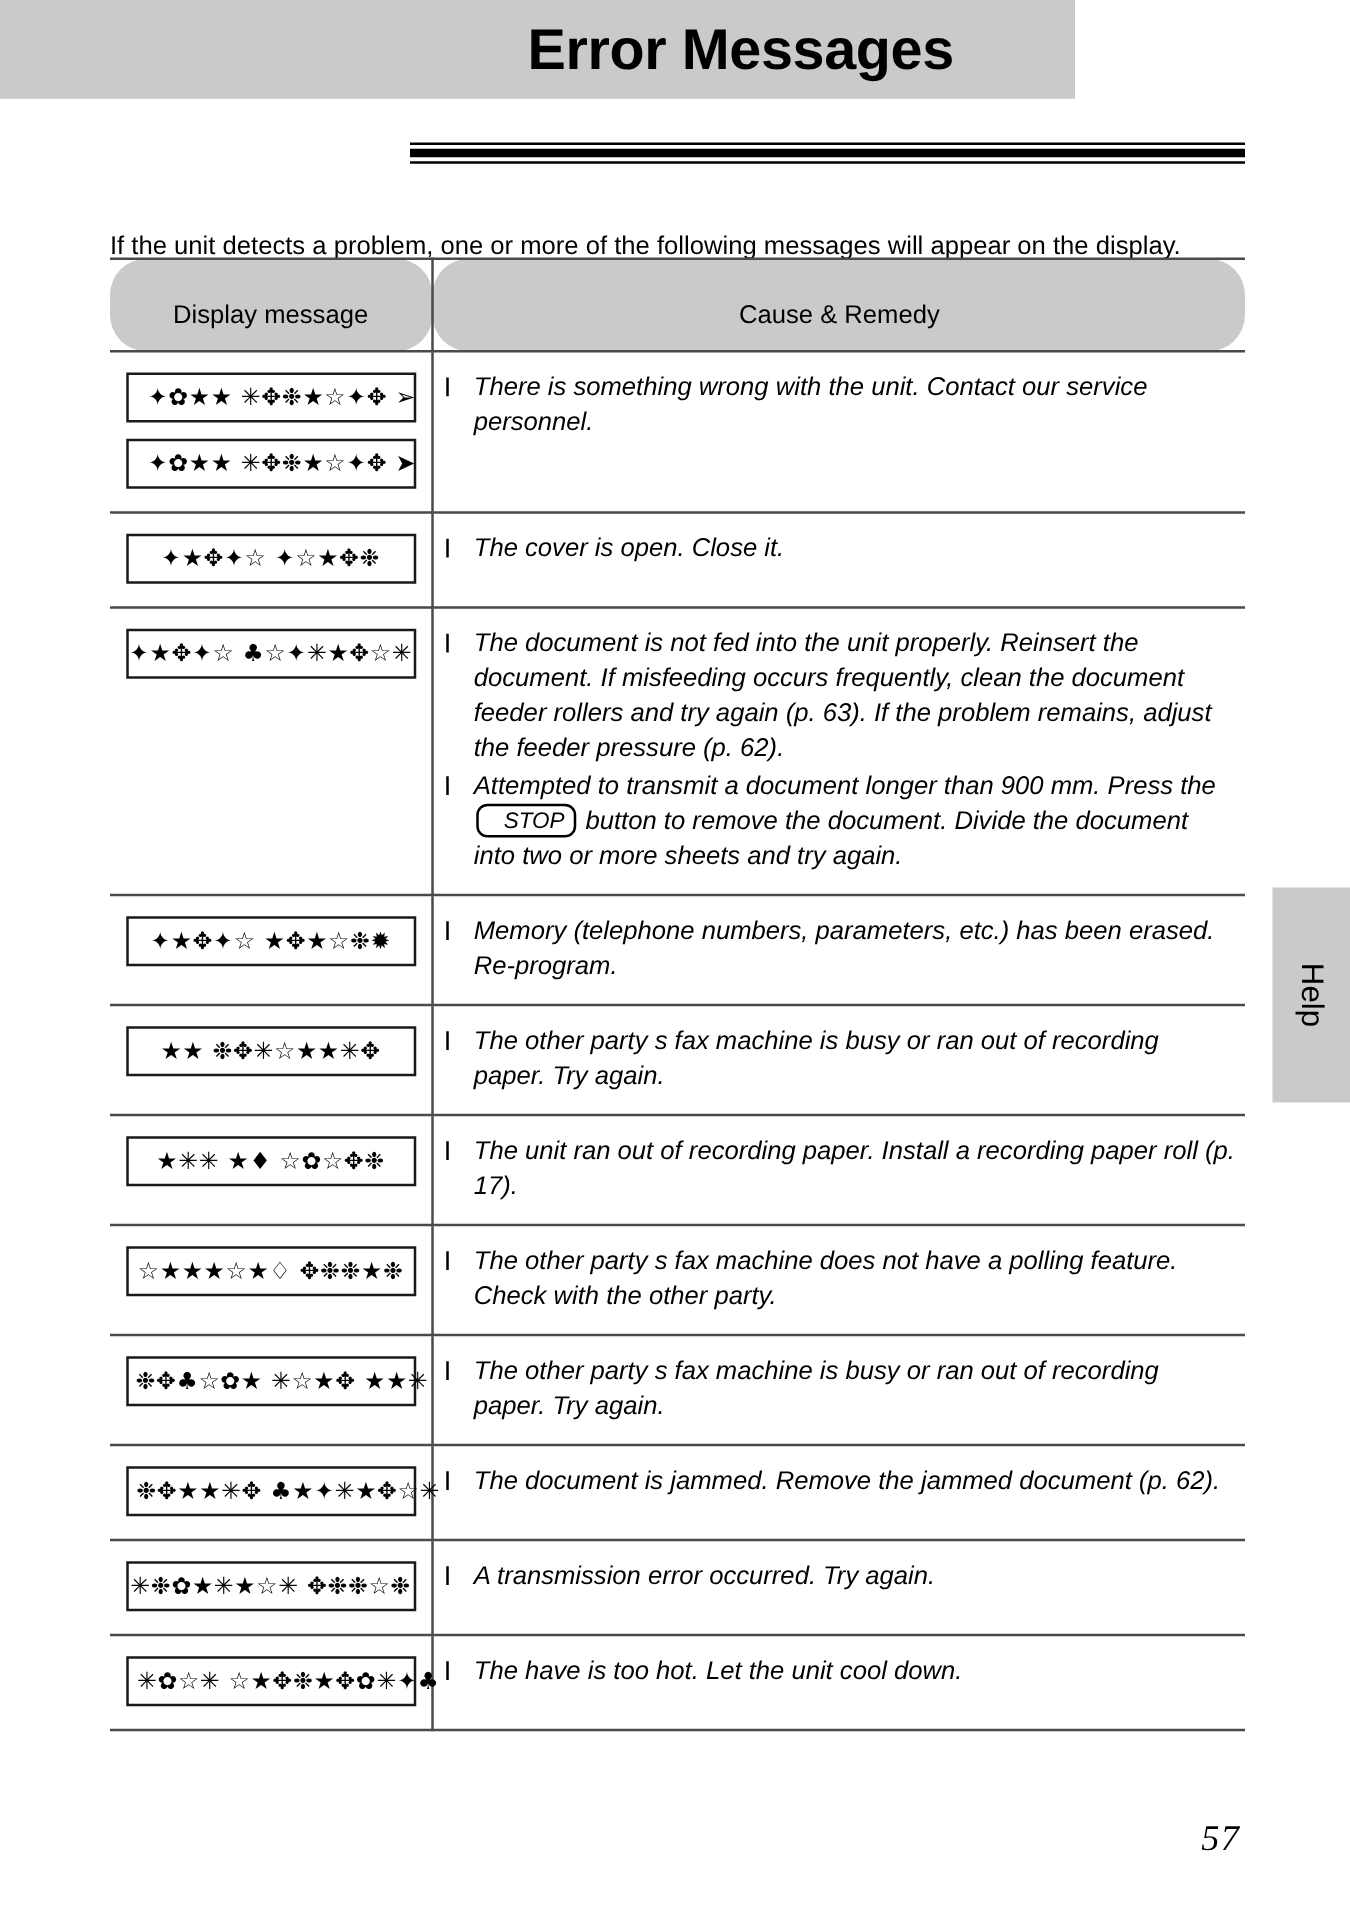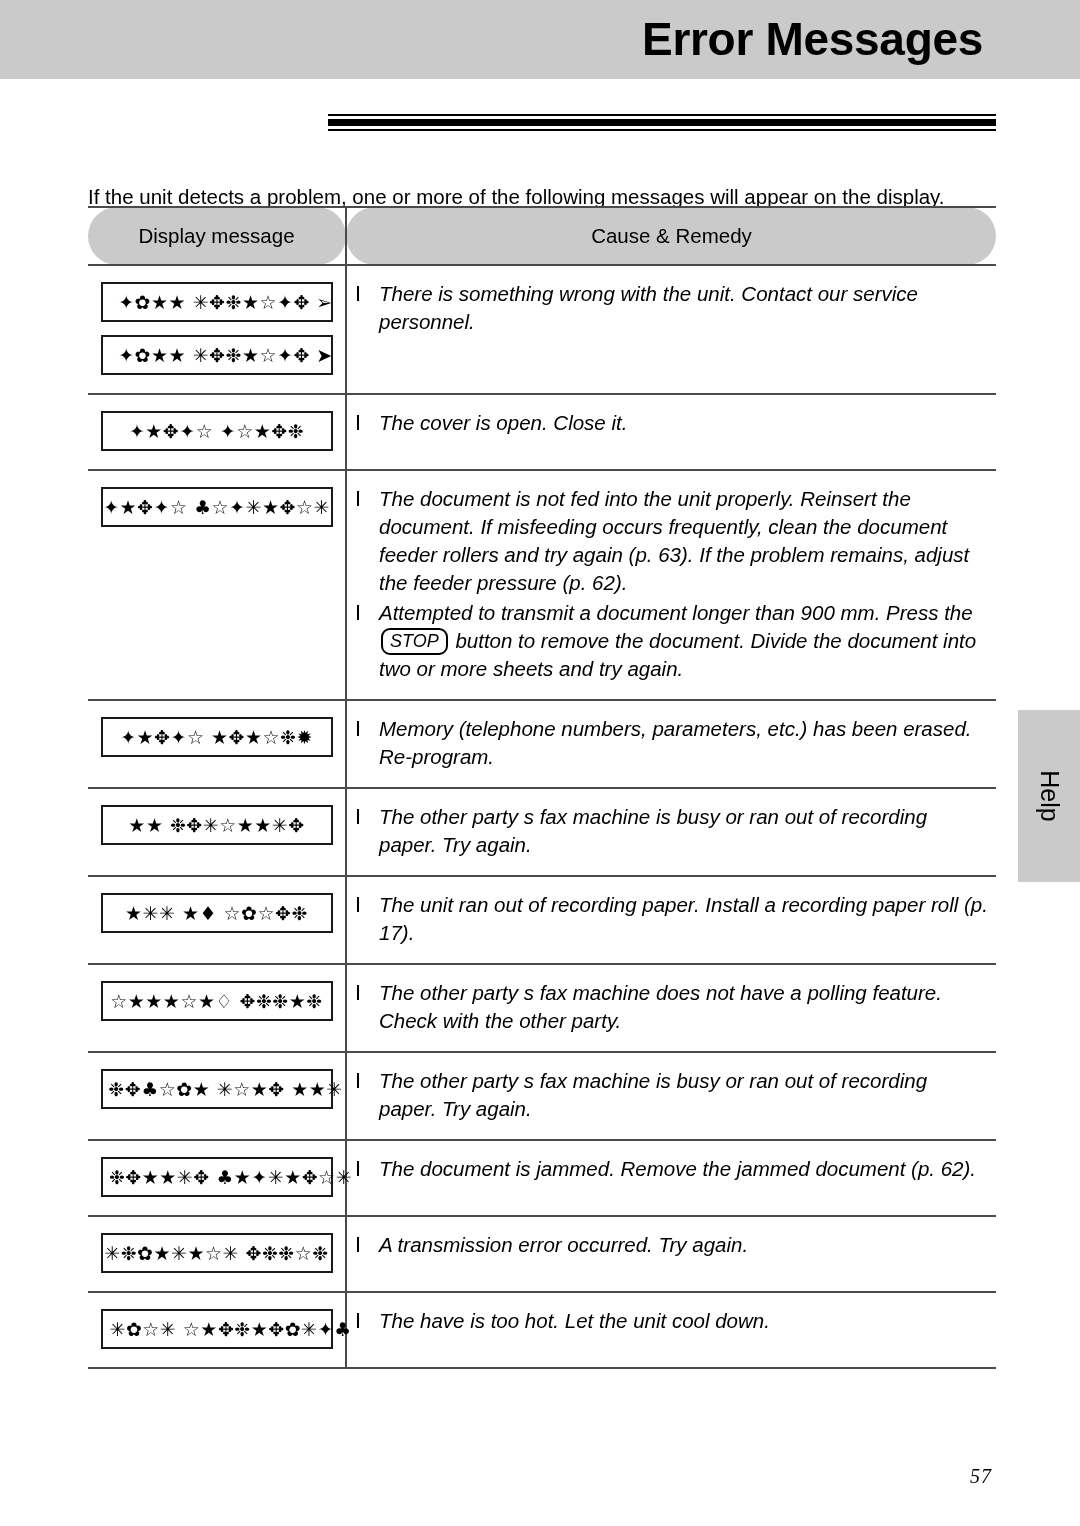--- a/index.html
+++ b/index.html
@@ -14,21 +14,21 @@
     font-family: "Liberation Sans", sans-serif;
     color: #000000;
     overflow: hidden;
   }
 
   
   .title-band {
     position: absolute;
     left: 0;
     top: 0;
-    width: 1080px;
+    width: 860px;
     height: 79px;
     background: #cacaca;
   }
   .title-band .page-title {
     position: absolute;
     right: 97px;
     top: 50%;
     transform: translateY(-52%);
     font-size: 46px;
     font-weight: bold;
@@ -84,21 +84,21 @@
   }
   .err-table col.c1 { width: 258px; }
   .err-table col.c2 { width: 650px; }
 
   .err-table thead th {
     background: #cacaca;
     border-bottom: 2px solid #4a4a4a;
     border-top: 2px solid #4a4a4a;
     font-size: 20.5px;
     font-weight: normal;
-    padding: 14px 0 14px 0;
+    padding: 30px 0 14px 0;
     height: 28px;
     vertical-align: middle;
     border-radius: 29px;
   }
   .err-table thead th.c1h { border-right: 2px solid #4a4a4a; }
 
   .err-table tbody td {
     border-bottom: 2px solid #4a4a4a;
     vertical-align: top;
     padding: 0;
@@ -157,21 +157,21 @@
     left: 10px;
     top: 6px;
     width: 2px;
     height: 15px;
     background: #000;
   }
   .stop-key {
     display: inline-block;
     border: 2px solid #000;
     border-radius: 9px;
-    padding: 0px 7px 1px 7px;
+    padding: 0px 7px 1px 20px;
     font-size: 18px;
     line-height: 22px;
     vertical-align: 1px;
     margin: 0 2px;
     white-space: nowrap;
   }
 
   
   .side-tab {
     position: absolute;
@@ -190,21 +190,21 @@
     font-size: 25px;
     line-height: 1;
     white-space: nowrap;
   }
 
   
   .page-number {
     position: absolute;
     right: 88px;
     bottom: 38px;
-    font-size: 20px;
+    font-size: 29px;
     font-style: italic;
     font-family: "Liberation Serif", serif;
     letter-spacing: 1px;
   }
 </style>
 </head>
 <body>
 
 <div class="title-band">
   <div class="page-title">Error Messages</div>

